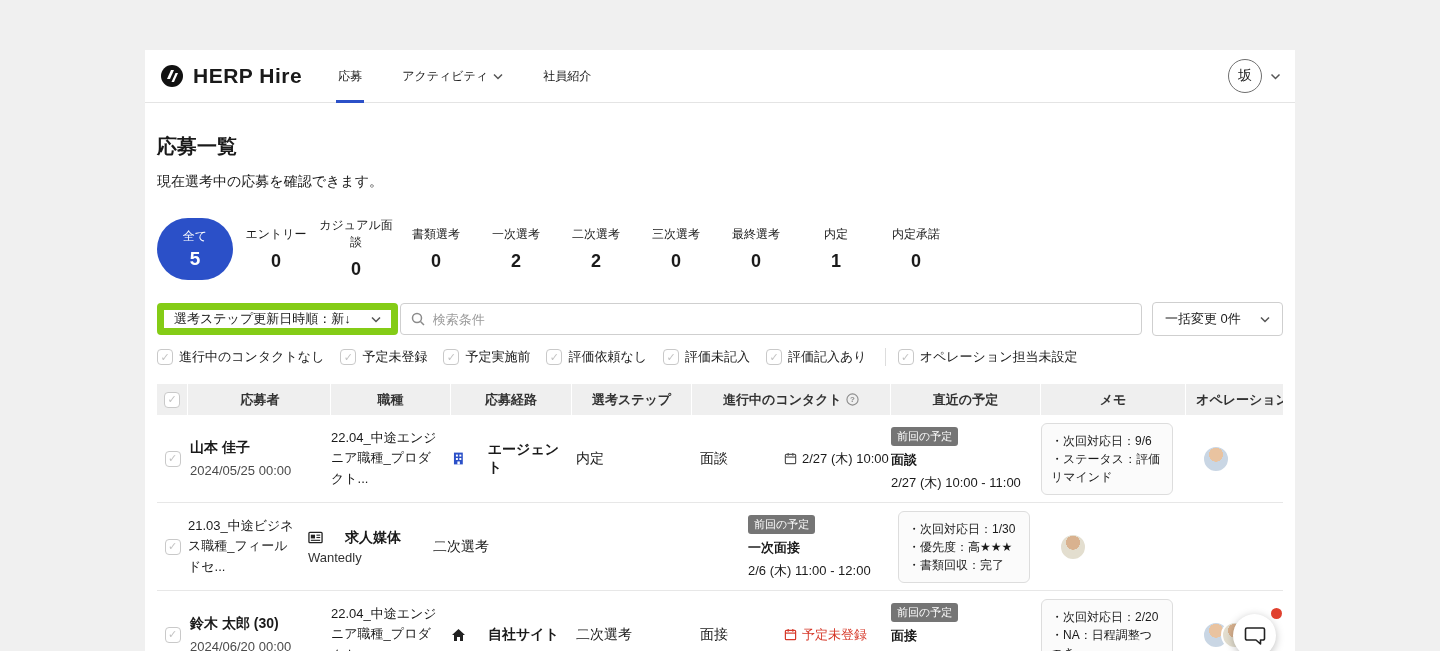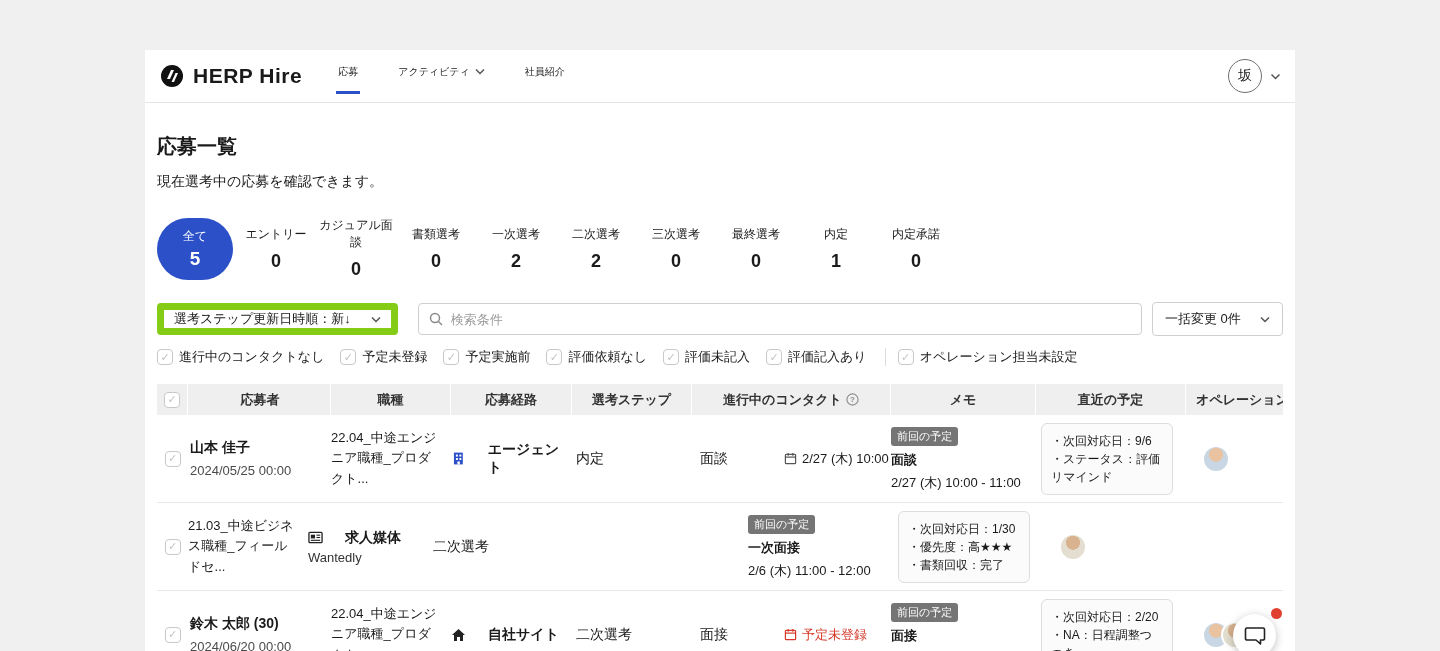--- a/index.html
+++ b/index.html
@@ -5,21 +5,21 @@
   * { margin:0; padding:0; box-sizing:border-box; }
   html,body { width:1440px; height:651px; overflow:hidden; background:#f0f0f0;
     font-family:"Liberation Sans","DejaVu Sans",sans-serif; color:#1a1a1a; }
   .card { position:absolute; left:145px; top:50px; width:1150px; height:601px; background:#fff; }
 
   
   .topbar { display:flex; align-items:center; height:53px; padding:0 14px; border-bottom:1px solid #e4e4e4; }
   .brand { display:flex; align-items:center; gap:8px; }
   .brand-text { font-size:21px; font-weight:800; letter-spacing:.5px; }
   .nav { display:flex; margin-left:34px; height:53px; }
-  .nav-item { display:flex; align-items:center; gap:5px; padding:0 2px; margin-right:36px; font-size:10px; cursor:pointer; height:44px; }
+  .nav-item { display:flex; align-items:center; gap:5px; padding:0 2px; margin-right:36px; font-size:12px; cursor:pointer; height:53px; }
   .nav-item.active { border-bottom:3px solid #2b50c8; padding-top:3px; }
   .user { margin-left:auto; display:flex; align-items:center; gap:8px; }
   .user-avatar { width:34px; height:34px; border:1px solid #6f6f6f; border-radius:50%;
     display:flex; align-items:center; justify-content:center; font-size:14px; }
 
   
   .main { padding:0 12px; }
   .page-title { margin-top:30px; font-size:20px; font-weight:700; }
   .page-sub { margin-top:13px; font-size:14px; }
 
@@ -29,21 +29,21 @@
   .stage .s-label { font-size:12px; }
   .stage .s-count { font-size:18px; font-weight:700; margin-top:8px; }
   .stage.selected { width:76px; height:62px; margin-right:3px; background:#2b50c8; color:#fff;
     border-radius:31px; display:flex; flex-direction:column; align-items:center; justify-content:center; }
   .stage.selected .s-count { margin-top:3px; font-size:19px; }
 
   
   .filter-row { margin-top:22px; display:flex; align-items:center; }
   .sort-box { display:flex; align-items:center; gap:20px; border:7px solid #84cc16; border-radius:4px;
     height:32px; padding:0 10px; font-size:13px; cursor:pointer; white-space:nowrap; }
-  .search-box { flex:1; margin-left:20px; display:flex; align-items:center; gap:8px;
+  .search-box { flex:1; margin-left:2px; display:flex; align-items:center; gap:8px;
     border:1px solid #cfcfcf; border-radius:4px; height:32px; padding:8px 10px; }
   .search-box input { border:none; outline:none; flex:1; font-size:13px; font-family:inherit; color:#1a1a1a; }
   .search-box input::placeholder { color:#9a9a9a; }
   .bulk-box { margin-left:10px; width:131px; display:flex; align-items:center; justify-content:space-between;
     border:1px solid #cfcfcf; border-radius:4px; height:32px; padding:16px 12px; font-size:13px; cursor:pointer; white-space:nowrap; }
 
   
   .check-row { margin-top:12px; display:flex; align-items:flex-start; font-size:13px; }
   .check-item { display:flex; align-items:center; gap:6px; margin-right:16px; cursor:pointer; white-space:nowrap; }
   .cb { width:16px; height:16px; border:1.5px solid #c9c9c9; border-radius:4px; background:#fff;
@@ -245,22 +245,22 @@
           <div class="cell c-job">職種</div>
           <div class="cell c-ch">応募経路</div>
           <div class="cell c-step" style="justify-content:center;padding-left:0">選考ステップ</div>
           <div class="cell c-con">
             <span>進行中のコンタクト</span>
             <svg width="13" height="13" viewBox="0 0 14 14">
               <circle cx="7" cy="7" r="6" fill="none" stroke="#8b8b8b" stroke-width="1.2"></circle>
               <text x="7" y="10" text-anchor="middle" font-size="8.5" fill="#8b8b8b">?</text>
             </svg>
           </div>
+          <div class="cell c-next">直近の予定</div>
           <div class="cell c-memo">メモ</div>
-          <div class="cell c-next">直近の予定</div>
           <div class="cell c-ops">オペレーション担当</div>
         </div>
 
         <div class="row">
           <div class="cell c-check">
               <span class="cb"></span>
             </div>
           <div class="cell c-app">
             <div class="app-name">山本 佳子</div>
             <div class="app-date">2024/05/25 00:00</div>

